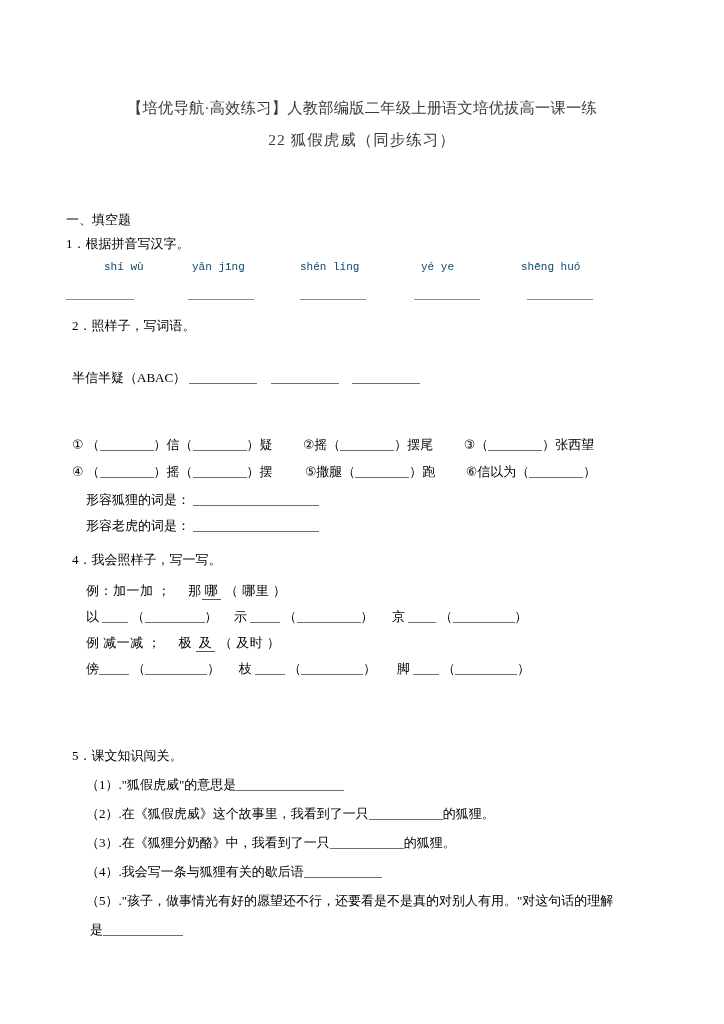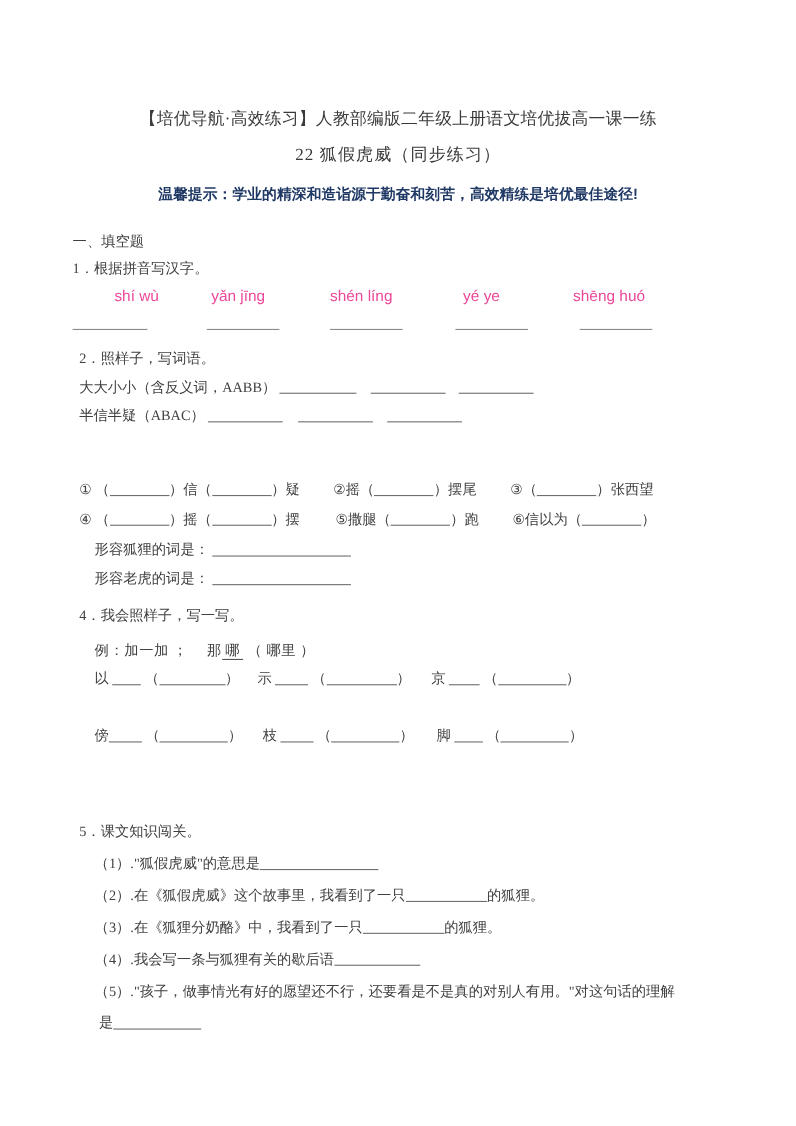--- a/index.html
+++ b/index.html
@@ -53,36 +53,36 @@
     font-size: 13.4px;
     color: #1f3864;
     letter-spacing: 0.1px;
     white-space: nowrap;
   }
 
   
   .row {
     position: absolute;
     font-size: 13px;
-    color: #404040;
+    color: #000000;
     white-space: nowrap;
     line-height: 1.2;
   }
   .indent0 { left: 66px; }
   .indent1 { left: 72px; }
   .indent2 { left: 86px; }
   .indent3 { left: 90px; }
 
   
   .pinyin {
     position: absolute;
     top: 261px;
-    font-family: Liberation Sans, sans-serif;
-    font-size: 14px;
-    color: #ec4899;
+    font-family: Liberation Mono, monospace;
+    font-size: 11px;
+    color: #0c4a6e;
     white-space: nowrap;
   }
   .blank-rule {
     position: absolute;
     top: 299px;
     height: 0;
     border-bottom: 1.6px solid #8b8b8b;
   }
 
   
@@ -105,48 +105,39 @@
   }
   .q4ex { letter-spacing: 0.5px; }
 </style>
 </head>
 <body>
 
 <div class="page">
 
   <div class="doc-title">【培优导航·高效练习】人教部编版二年级上册语文培优拔高一课一练</div>
   <div class="doc-subtitle">22 狐假虎威（同步练习）</div>
-  <div class="tip-line">温馨提示：学业的精深和造诣源于勤奋和刻苦，高效精练是培优最佳途径!</div>
 
   <div class="row indent0" style="top:212px;">一、填空题</div>
 
   <div class="row indent0" style="top:236px;">1．根据拼音写汉字。</div>
 
   <div class="pinyin" style="left:104px;">shí  wù</div>
   <div class="pinyin" style="left:192px;">yǎn jīng</div>
   <div class="pinyin" style="left:300px;">shén líng</div>
   <div class="pinyin" style="left:421px;">yé  ye</div>
   <div class="pinyin" style="left:521px;">shēng huó</div>
 
   <div class="blank-rule" style="left:66px;  width:68px;"></div>
   <div class="blank-rule" style="left:188px; width:66px;"></div>
   <div class="blank-rule" style="left:300px; width:66px;"></div>
   <div class="blank-rule" style="left:414px; width:66px;"></div>
   <div class="blank-rule" style="left:527px; width:66px;"></div>
 
   <div class="row indent1" style="top:318px;">2．照样子，写词语。</div>
 
-  <div class="row indent1" style="top:344px;">
-    <span>大大小小（含反义词，AABB）</span>
-    <span class="u" style="width:70px;"></span>
-    <span class="sp" style="width:6px;"></span>
-    <span class="u" style="width:68px;"></span>
-    <span class="sp" style="width:6px;"></span>
-    <span class="u" style="width:68px;"></span>
-  </div>
 
   <div class="row indent1" style="top:370px;">
     <span>半信半疑（ABAC）</span>
     <span class="u" style="width:68px;"></span>
     <span class="sp" style="width:7px;"></span>
     <span class="u" style="width:68px;"></span>
     <span class="sp" style="width:7px;"></span>
     <span class="u" style="width:68px;"></span>
   </div>
 
@@ -194,20 +185,27 @@
     <span class="sp" style="width:10px;"></span>
     <span>示</span>
     <span class="u" style="width:30px;"></span>
     <span>（</span><span class="u" style="width:64px;"></span>）
     <span class="sp" style="width:12px;"></span>
     <span>京</span>
     <span class="u" style="width:28px;"></span>
     <span>（</span><span class="u" style="width:62px;"></span>）
   </div>
 
+  <div class="row indent2 q4ex" style="top:635px;">
+    <span>例  减一减 ；</span>
+    <span class="sp" style="width:10px;"></span>
+    <span>极</span>
+    <span class="ul-char">及</span>
+    <span>（ 及时 ）</span>
+  </div>
 
   <div class="row indent2" style="top:661px;">
     <span>傍</span><span class="u" style="width:30px;"></span>
     <span>（</span><span class="u" style="width:62px;"></span>）
     <span class="sp" style="width:12px;"></span>
     <span>枝</span>
     <span class="u" style="width:30px;"></span>
     <span>（</span><span class="u" style="width:62px;"></span>）
     <span class="sp" style="width:14px;"></span>
     <span>脚</span>

